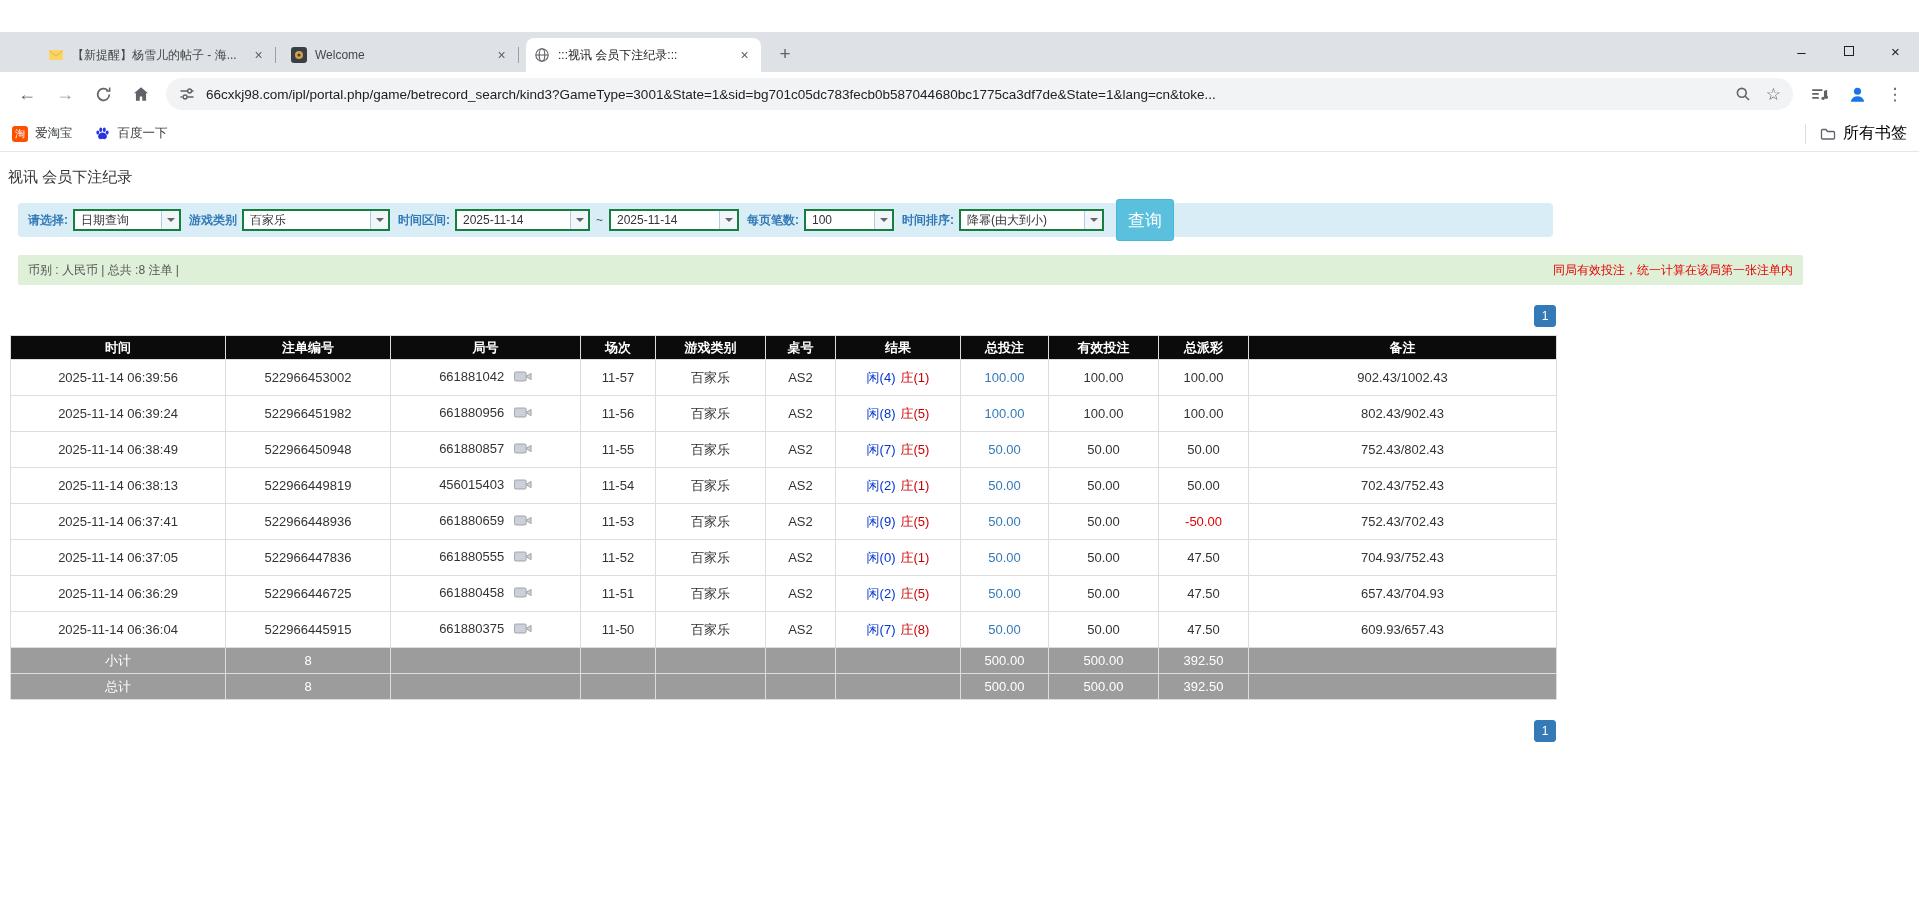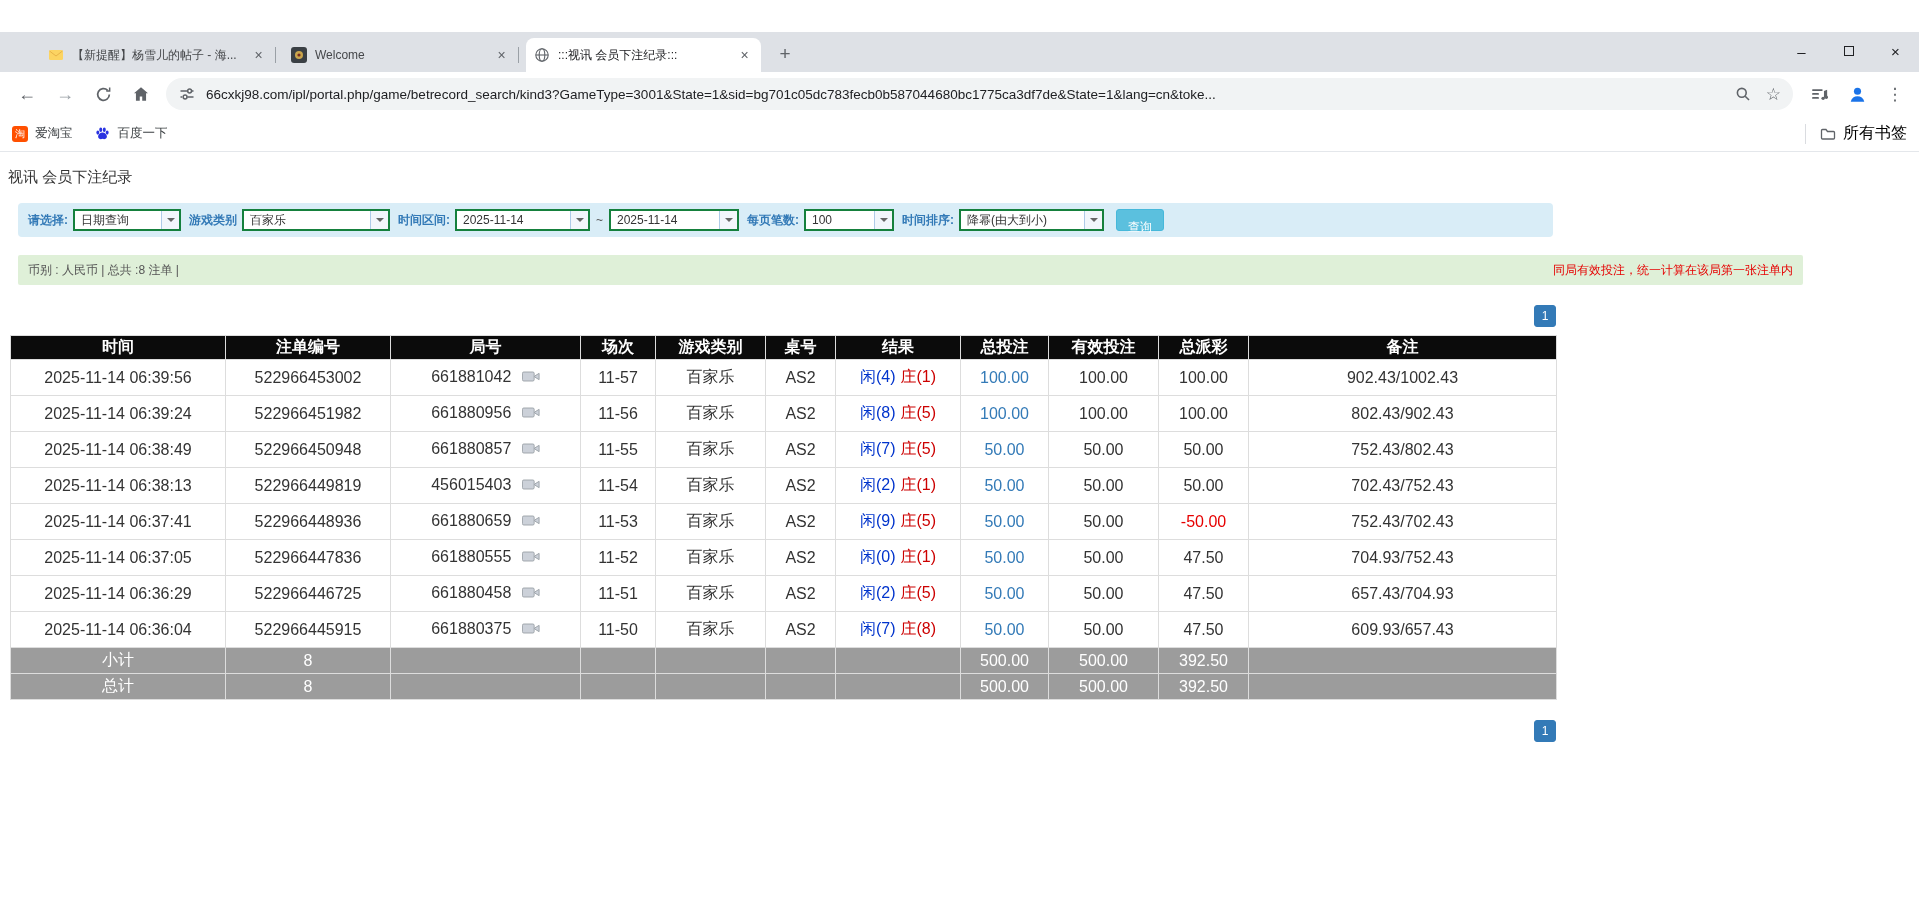--- a/index.html
+++ b/index.html
@@ -62,37 +62,37 @@
   .flabel { color:#337ab7; font-size:12px; font-weight:700; margin:0 5px 0 8px;
     white-space:nowrap; }
   .tilde { color:#555; font-size:12px; margin:0 6px; }
   .combo { display:inline-flex; height:22px; background:#fff; border:2px solid #15803d;
     align-items:stretch; flex:none; }
   .combo .cval { flex:1; padding:0 6px; font-size:12px; color:#333; display:flex;
     align-items:center; white-space:nowrap; overflow:hidden; }
   .combo .carrow { width:18px; border-left:1px solid #aecbe8; background:#f2f6fb;
     display:flex; align-items:center; justify-content:center; }
   .combo .carrow i { border:4px solid transparent; border-top-color:#666; margin-top:4px; }
-  .search-btn { margin-left:12px; height:22px; padding:9px 11px; background:#5bc0de;
-    border:1px solid #46b8da; color:#fff; font-size:12px; border-radius:3px; }
+  .search-btn { margin-left:12px; height:42px; padding:9px 11px; background:#5bc0de;
+    border:1px solid #46b8da; color:#fff; font-size:17px; border-radius:3px; }
 
   .info-bar { margin:18px 0 0 10px; width:1785px; height:30px; background:#dff0d8;
     border-radius:2px; display:flex; align-items:center; justify-content:space-between;
     padding:0 10px; }
   .info-left { font-size:12px; color:#555; }
   .info-right { font-size:12px; color:#e60000; }
 
   .pager { width:1546px; margin-left:2px; display:flex; justify-content:flex-end;
     margin-top:20px; }
   .page-btn { min-width:22px; height:22px; background:#337ab7; border:1px solid #337ab7;
     color:#fff; font-size:12px; border-radius:3px; display:flex; align-items:center;
     justify-content:center; padding:0 6px; }
 
   table.bet-table { width:1546px; margin:8px 0 0 2px; border-collapse:collapse;
-    font-size:16px; table-layout:fixed; }
+    font-size:13px; table-layout:fixed; }
   .bet-table th { background:#0b0b0b; color:#fff; height:24px; font-weight:700;
     border:1px solid #ddd; text-align:center; }
   .bet-table td { border:1px solid #ddd; height:36px; text-align:center; color:#333;
     background:#fff; overflow:hidden; white-space:nowrap; }
   .bet-table tr.summary td { background:#9c9c9c; color:#fff; height:26px; }
   .res-player { color:#0033cc; margin-right:5px; }
   .res-banker { color:#cc0000; }
   td.blue-val { color:#337ab7; }
   td.neg { color:#e60000; }
   .cam-icon { display:inline-block; vertical-align:middle; margin-left:6px; }

